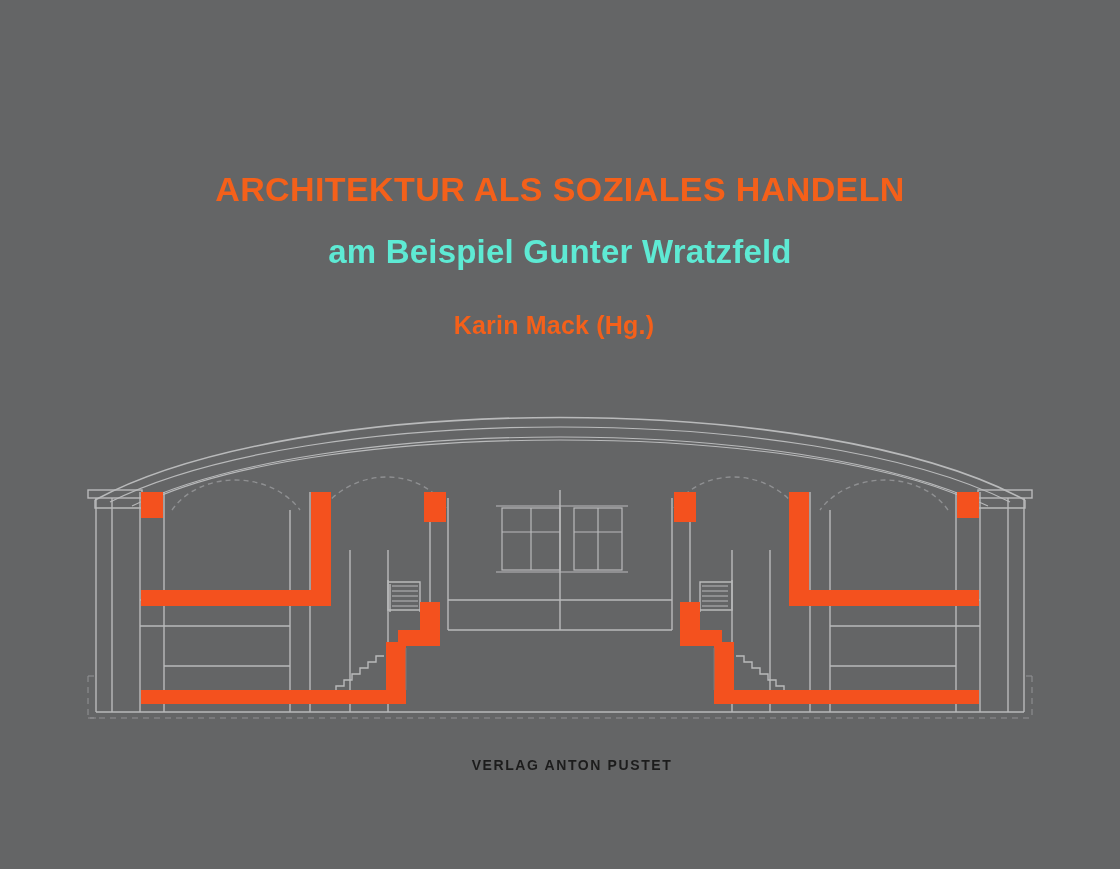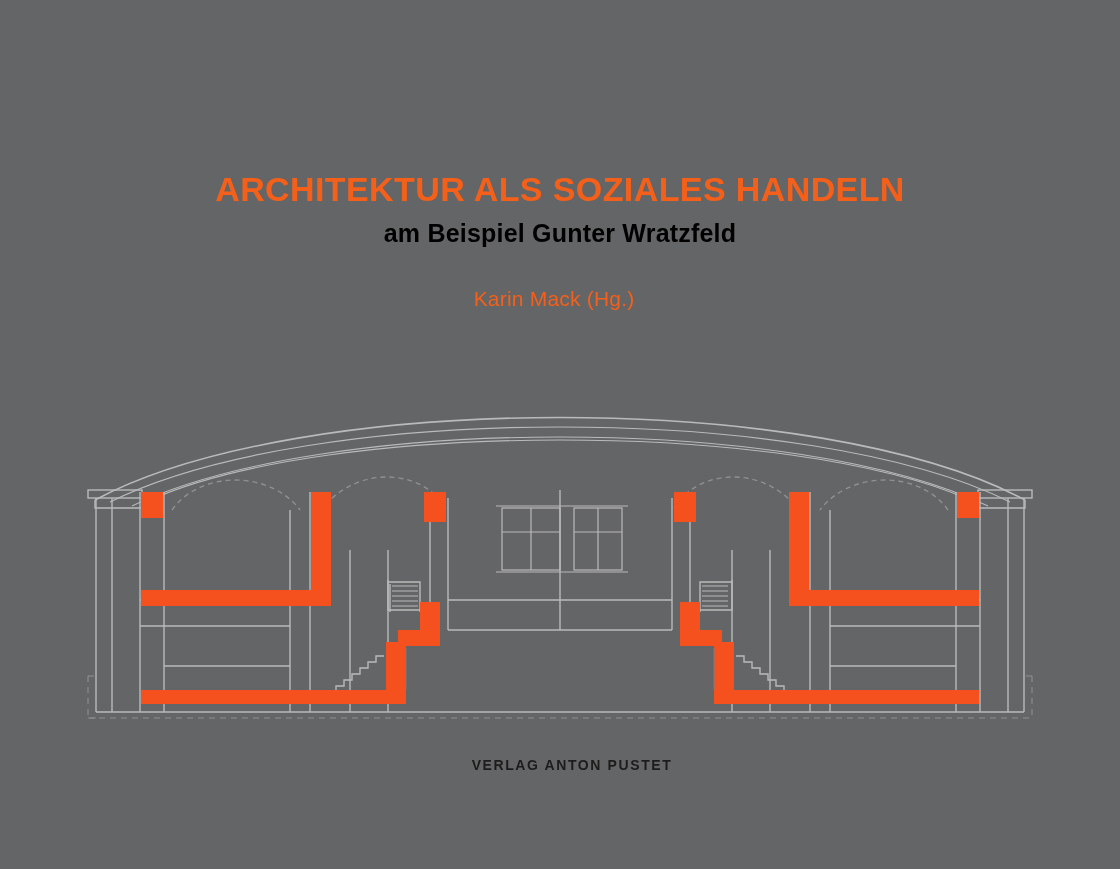--- a/index.html
+++ b/index.html
@@ -28,31 +28,31 @@
   }
   .title-main {
     font-size: 34px;
     font-weight: bold;
     color: #f4601a;
     letter-spacing: 0.4px;
     line-height: 1.25;
     margin: 0;
   }
   .title-sub {
-    font-size: 25px;
-    font-weight: bold;
-    color: #000000;
+    font-size: 33px;
+    font-weight: bold;
+    color: #5eead4;
     letter-spacing: 0.2px;
     line-height: 1.3;
-    margin: 6px 0 0 0;
+    margin: 20px 0 0 0;
   }
   .editor {
-    font-size: 21px;
+    font-size: 25px;
     color: #f4601a;
-    font-weight: normal;
+    font-weight: bold;
     margin: 38px 12px 0 0;
     letter-spacing: 0.2px;
   }
   .drawing-wrap {
     position: absolute;
     top: 380px;
     left: 0;
     width: 1120px;
     height: 360px;
   }

